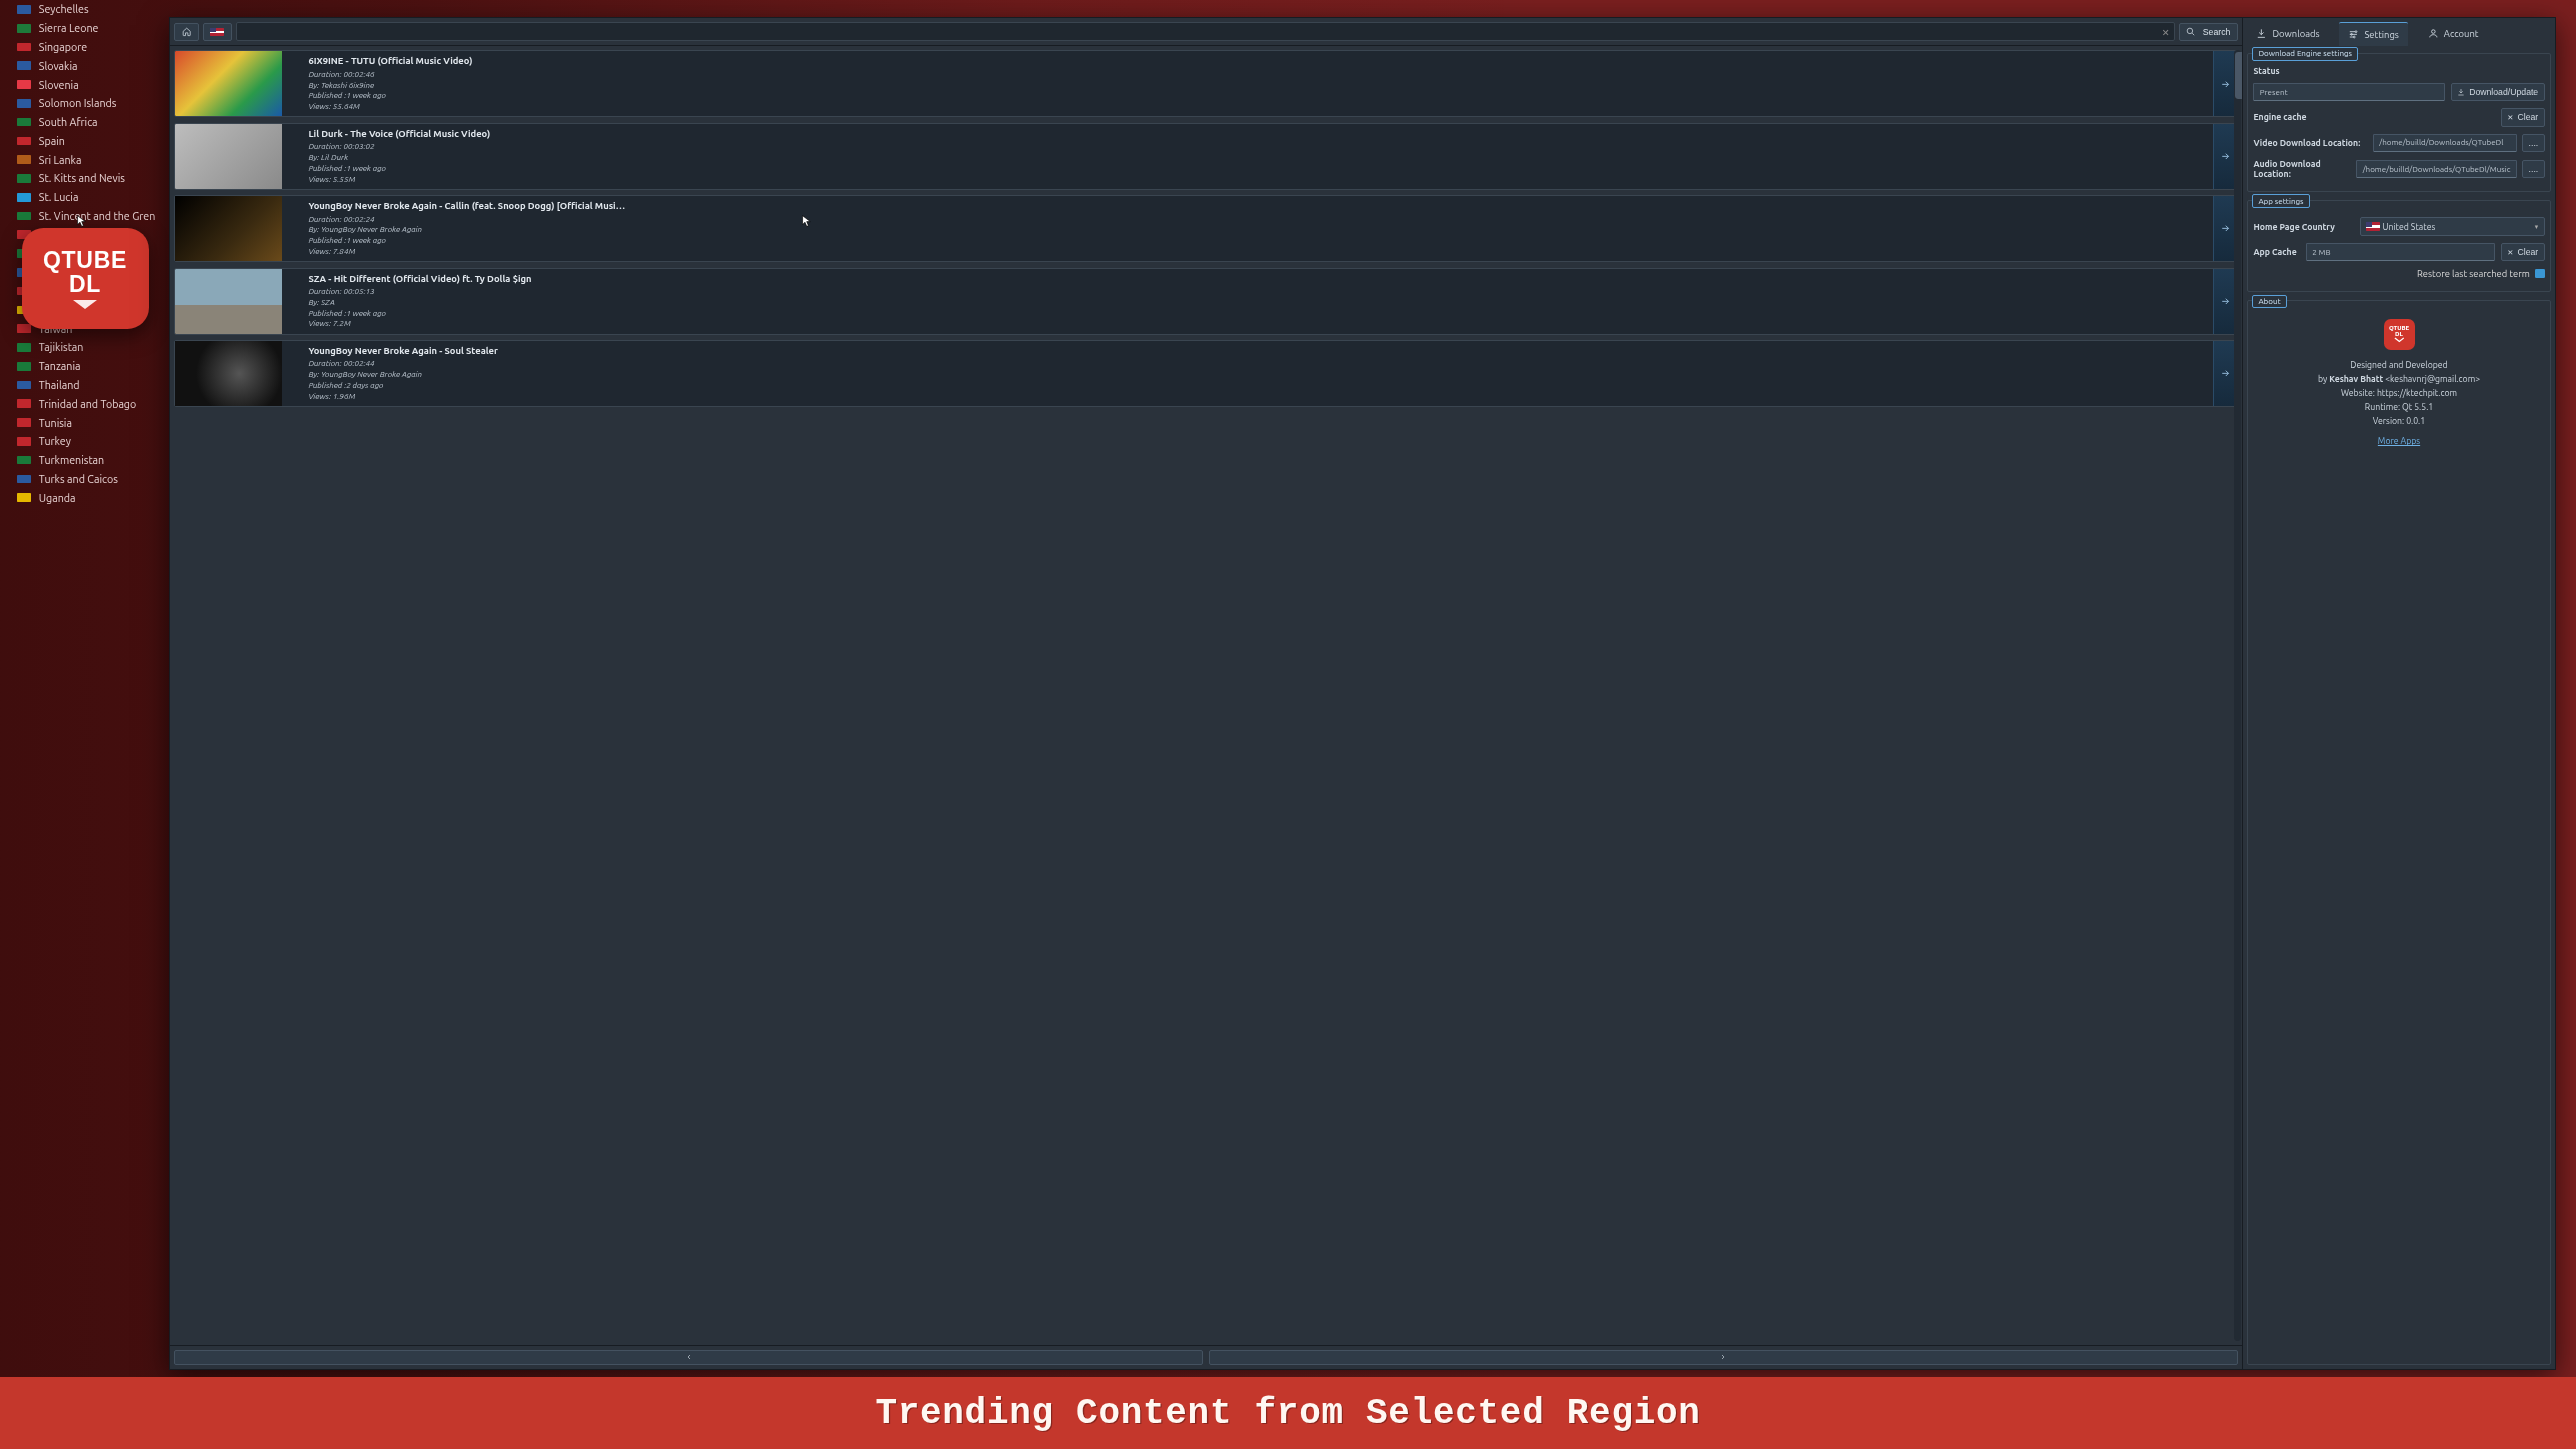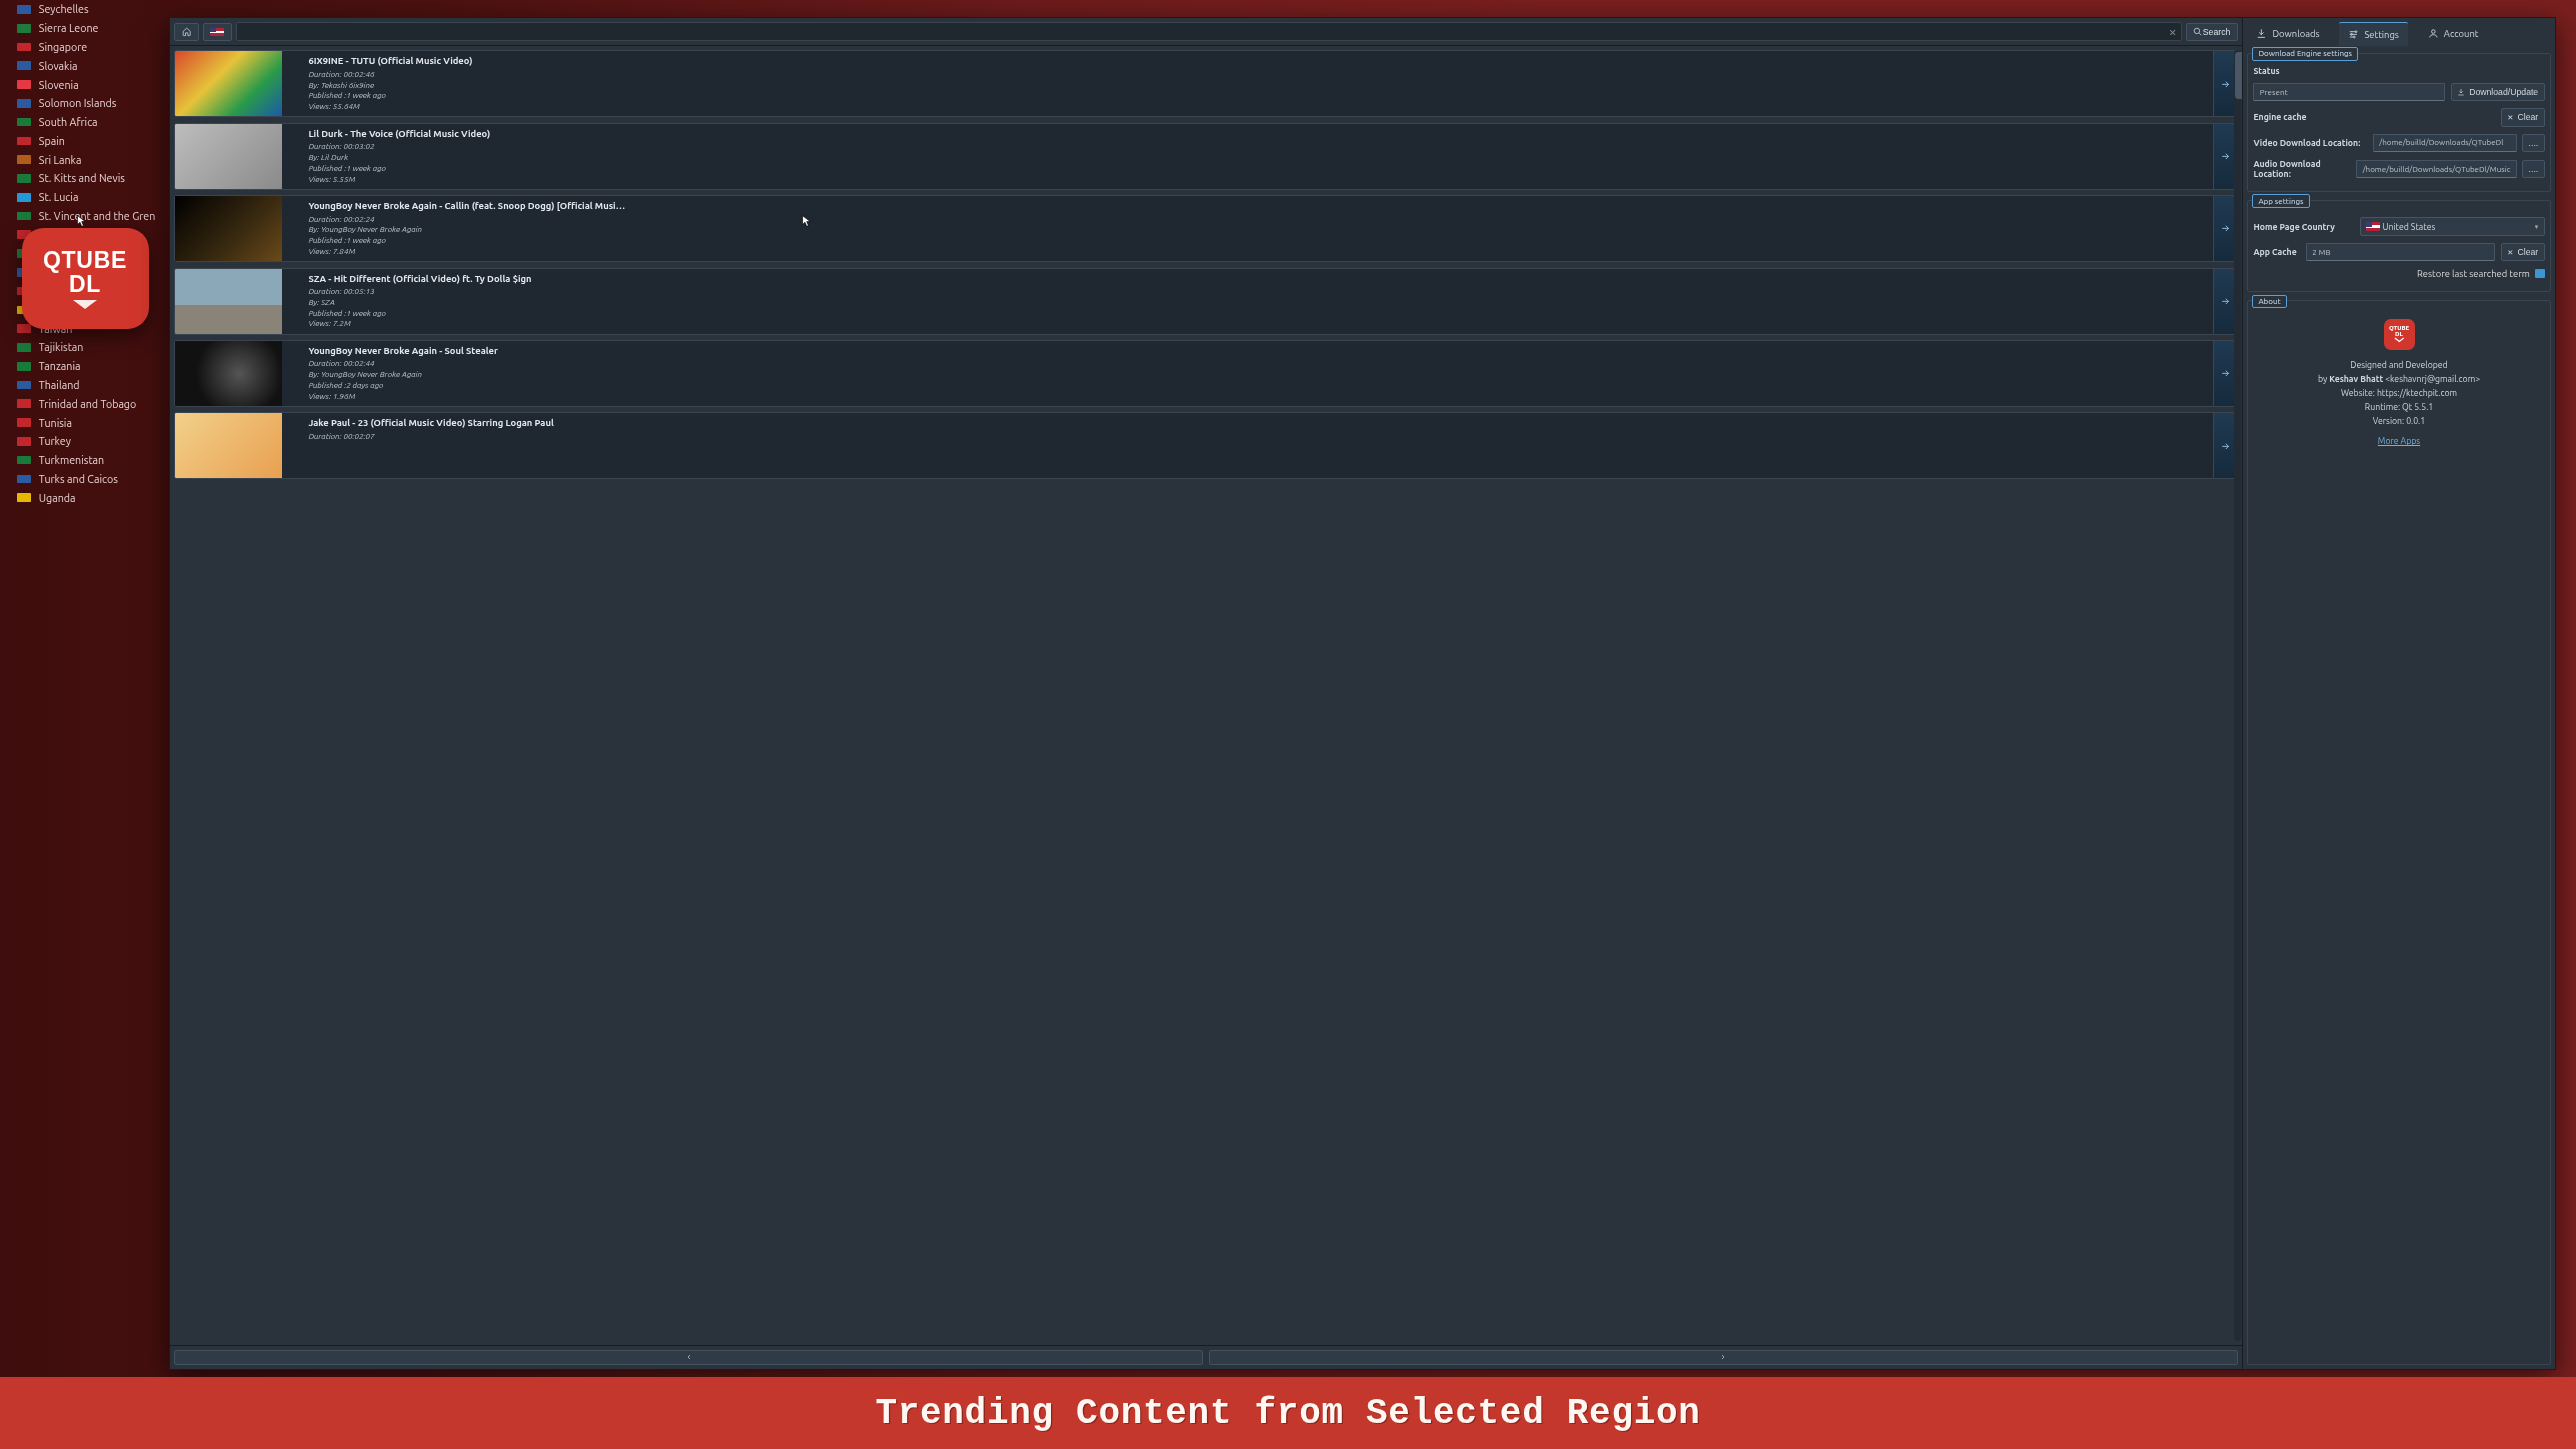--- a/index.html
+++ b/index.html
@@ -49,21 +49,21 @@
     display: flex; align-items: center; gap: 4px;
     padding: 4px;
     border-bottom: 0.7px solid #171c22;
   }
   .btn {
     background: #2f3b47;
     border: 0.7px solid #445260;
     color: #d9e2ea;
     padding: 3.4px 6.7px;
     border-radius: 2px;
-    display: inline-flex; align-items: center; gap: 0;
+    display: inline-flex; align-items: center; gap: 7px;
     font-size: 8.7px;
     cursor: pointer;
   }
   .addr {
     flex: 1;
     background: #1f272f;
     border: 0.7px solid #3a4550;
     border-radius: 2px;
     height: 19px;
     display: flex; align-items: center; padding: 0 5.4px;
@@ -451,32 +451,20 @@
           <div class="vmeta">
             <div class="vtitle">YoungBoy Never Broke Again - Soul Stealer</div>
             <div class="vsub">Duration: 00:02:44<br>By: YoungBoy Never Broke Again<br>Published :2 days ago<br>Views: 1.96M</div>
           </div>
           <div class="go-btn">
             <svg width="10.7" height="10.7" viewBox="0 0 24 24" fill="none" stroke="#9fc8e8" stroke-width="2">
               <path d="M5 12h14m0 0l-6-6m6 6l-6 6"></path>
             </svg>
           </div>
         </div>
-        <div class="video-item">
-          <div class="thumb" style="background-image: linear-gradient(135deg, rgb(242, 208, 138), rgb(232, 160, 80));"></div>
-          <div class="vmeta">
-            <div class="vtitle">Jake Paul - 23 (Official Music Video) Starring Logan Paul</div>
-            <div class="vsub">Duration: 00:02:07</div>
-          </div>
-          <div class="go-btn">
-            <svg width="10.7" height="10.7" viewBox="0 0 24 24" fill="none" stroke="#9fc8e8" stroke-width="2">
-              <path d="M5 12h14m0 0l-6-6m6 6l-6 6"></path>
-            </svg>
-          </div>
-        </div>
         <div class="scrollbar">
           <div class="thumb"></div>
         </div>
     </div>
     <div class="pager">
       <button class="btn">
         <svg width="8" height="8" viewBox="0 0 24 24" fill="none" stroke="#cfd8e1" stroke-width="2">
             <path d="M15 18l-6-6 6-6"></path>
           </svg>
       </button>

